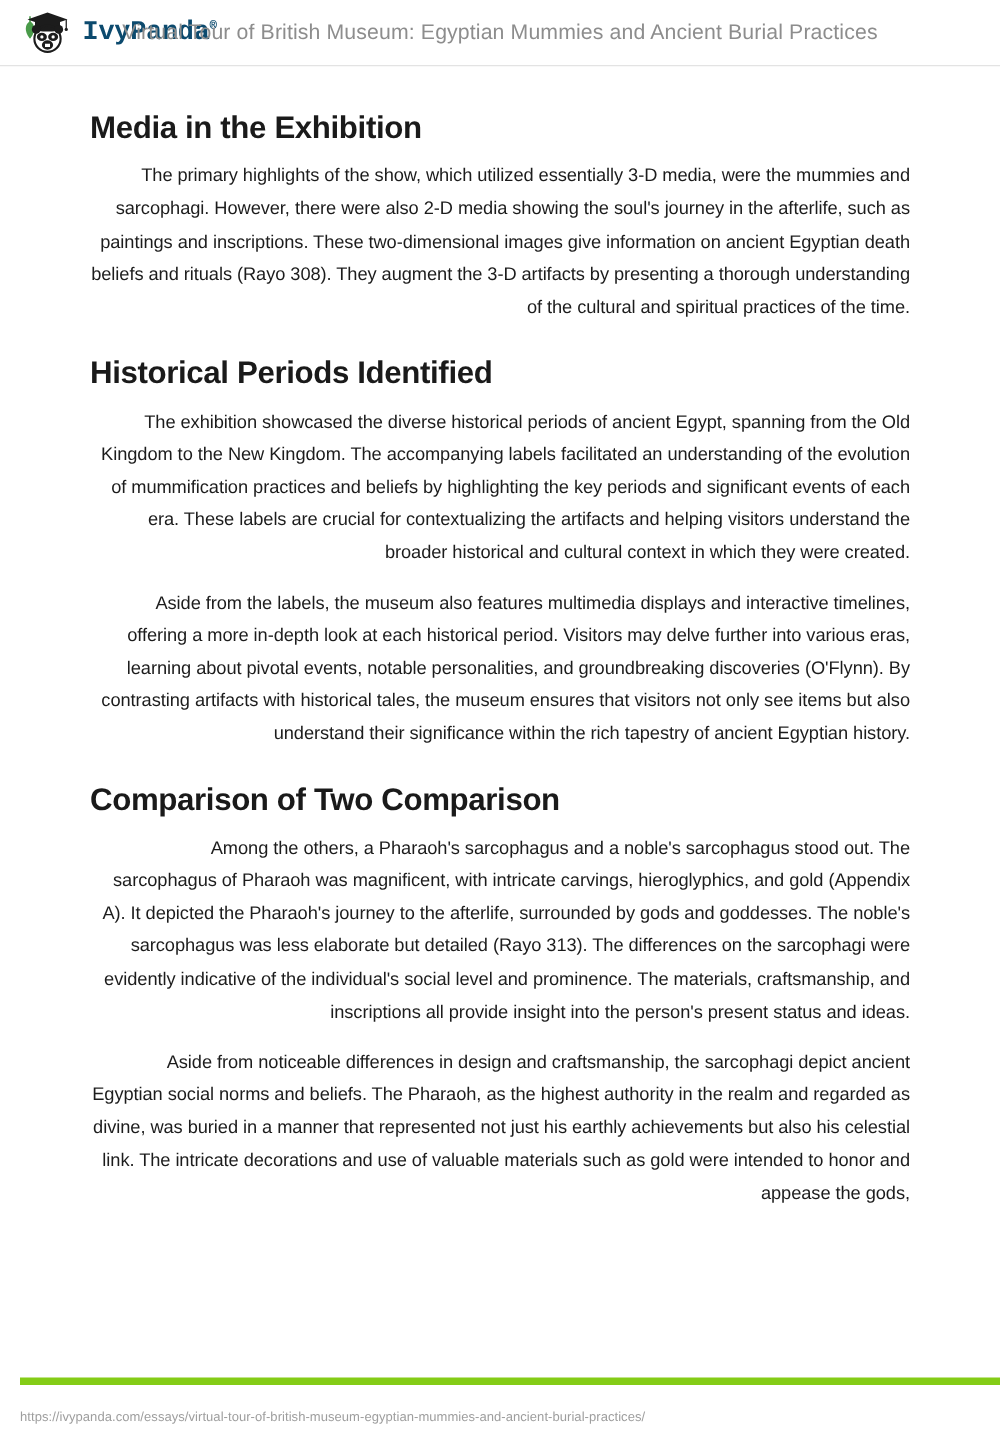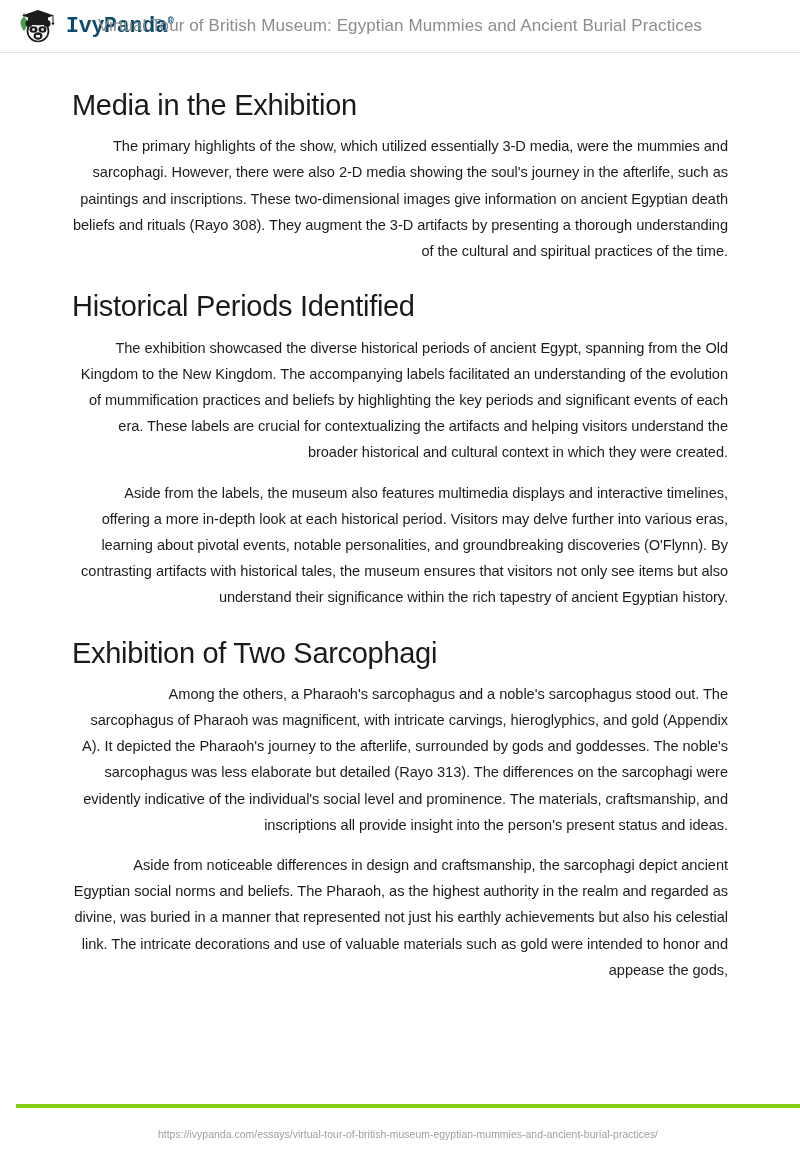--- a/index.html
+++ b/index.html
@@ -60,22 +60,22 @@
     color: #8d8d8d;
     letter-spacing: 0.1px;
     pointer-events: none;
   }
 
   
   .content {
     padding: 20px 72px 0 72px;
   }
   h2.section-heading {
-    font-size: 29px;
-    font-weight: normal;
+    font-size: 25px;
+    font-weight: bold;
     color: #1a1a1a;
     margin: 24px 0 10px 0;
     letter-spacing: -0.3px;
     line-height: 1.25;
   }
   h2.section-heading.first {
     margin-top: 14px;
   }
   p.body-paragraph {
     font-size: 14.6px;
@@ -90,24 +90,24 @@
     margin-bottom: 0;
   }
 
   
   .page-footer {
     position: absolute;
     left: 16px;
     right: 0;
     bottom: 0;
     height: 52px;
-    border-top: 4px solid #84cc16;
+    border-top: 6px solid #84cc16;
     display: flex;
     align-items: center;
-    justify-content: center;
+    justify-content: flex-start;
   }
   .footer-url {
     font-size: 10.4px;
     color: #9e9e9e;
     letter-spacing: 0.05px;
     text-decoration: none;
   }
 </style>
 </head>
 <body>
@@ -153,21 +153,21 @@
     <p class="body-paragraph">The primary highlights of the show, which utilized essentially 3-D media, were the mummies and sarcophagi. However, there were also 2-D media showing the soul's journey in the afterlife, such as paintings and inscriptions. These two-dimensional images give information on ancient Egyptian death beliefs and rituals (Rayo 308). They augment the 3-D artifacts by presenting a thorough understanding of the cultural and spiritual practices of the time.</p>
   </section>
 
   <section>
     <h2 class="section-heading">Historical Periods Identified</h2>
     <p class="body-paragraph">The exhibition showcased the diverse historical periods of ancient Egypt, spanning from the Old Kingdom to the New Kingdom. The accompanying labels facilitated an understanding of the evolution of mummification practices and beliefs by highlighting the key periods and significant events of each era. These labels are crucial for contextualizing the artifacts and helping visitors understand the broader historical and cultural context in which they were created.</p>
     <p class="body-paragraph">Aside from the labels, the museum also features multimedia displays and interactive timelines, offering a more in-depth look at each historical period. Visitors may delve further into various eras, learning about pivotal events, notable personalities, and groundbreaking discoveries (O'Flynn). By contrasting artifacts with historical tales, the museum ensures that visitors not only see items but also understand their significance within the rich tapestry of ancient Egyptian history.</p>
   </section>
 
   <section>
-    <h2 class="section-heading">Exhibition of Two Sarcophagi</h2>
+    <h2 class="section-heading">Comparison of Two Comparison</h2>
     <p class="body-paragraph">Among the others, a Pharaoh's sarcophagus and a noble's sarcophagus stood out. The sarcophagus of Pharaoh was magnificent, with intricate carvings, hieroglyphics, and gold (Appendix A). It depicted the Pharaoh's journey to the afterlife, surrounded by gods and goddesses. The noble's sarcophagus was less elaborate but detailed (Rayo 313). The differences on the sarcophagi were evidently indicative of the individual's social level and prominence. The materials, craftsmanship, and inscriptions all provide insight into the person's present status and ideas.</p>
     <p class="body-paragraph">Aside from noticeable differences in design and craftsmanship, the sarcophagi depict ancient Egyptian social norms and beliefs. The Pharaoh, as the highest authority in the realm and regarded as divine, was buried in a manner that represented not just his earthly achievements but also his celestial link. The intricate decorations and use of valuable materials such as gold were intended to honor and appease the gods,</p>
   </section>
 
 </main>
 
 <div class="page-footer">
   <a class="footer-url" href="#">https://ivypanda.com/essays/virtual-tour-of-british-museum-egyptian-mummies-and-ancient-burial-practices/</a>
 </div>
 

